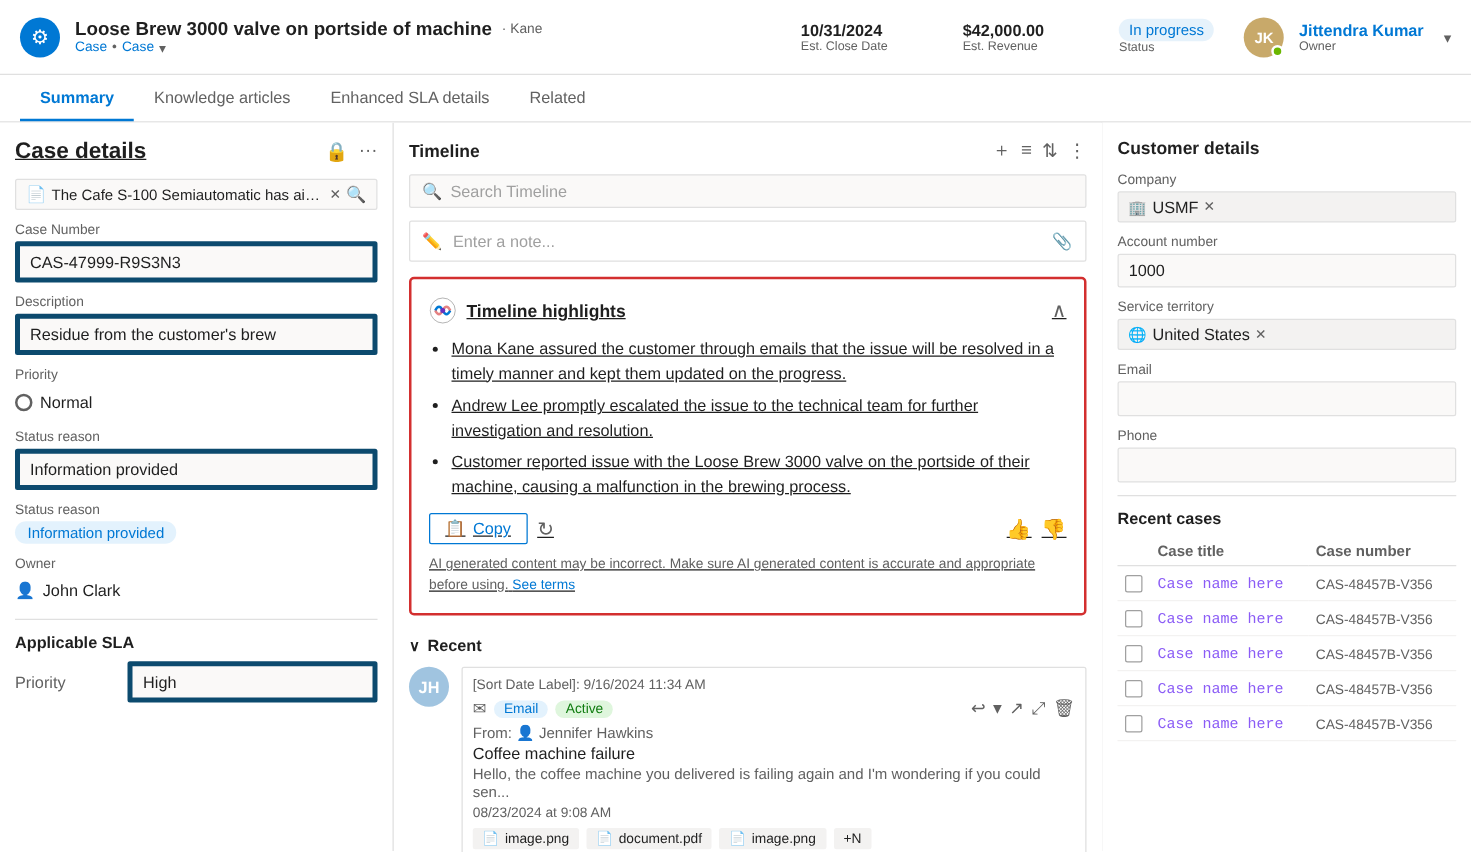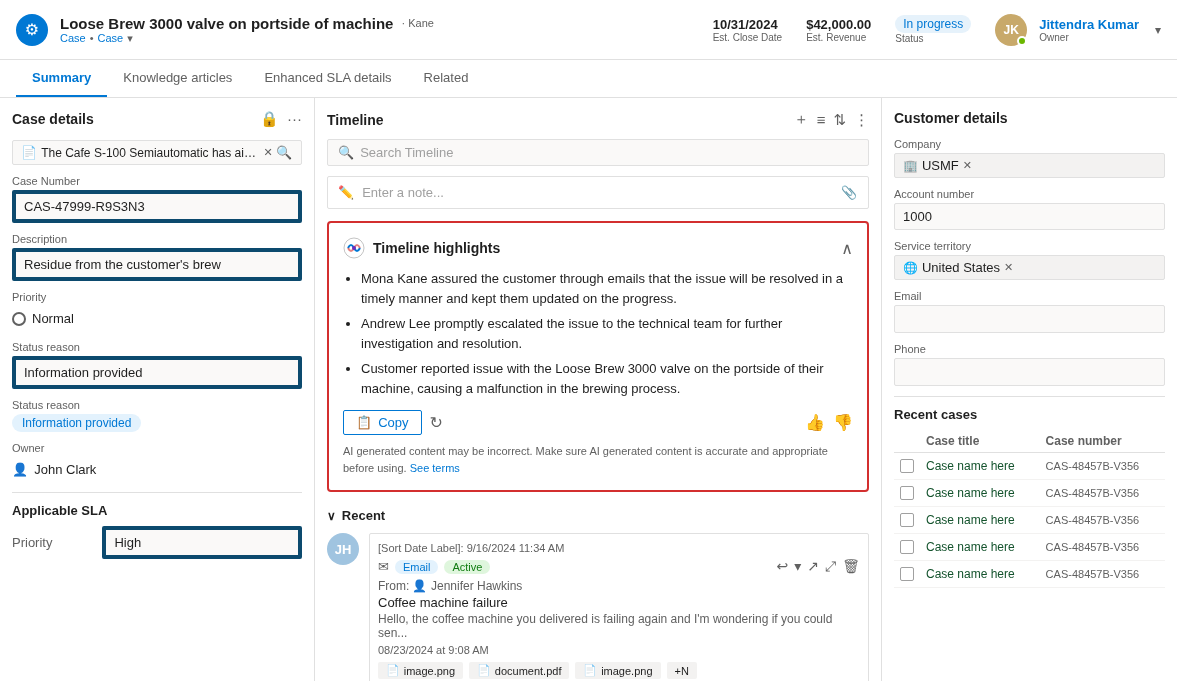--- a/index.html
+++ b/index.html
@@ -15,41 +15,41 @@
     .app-icon {
       width: 32px; height: 32px; background: #0078d4; border-radius: 50%;
       display: flex; align-items: center; justify-content: center; color: #fff; font-size: 16px; flex-shrink: 0;
     }
     .title-section { display: flex; flex-direction: column; }
     .case-title { font-size: 15px; font-weight: 600; color: #1f1f1f; display: flex; align-items: center; gap: 8px; }
     .saved-badge { font-size: 11px; color: #616161; font-weight: 400; }
     .breadcrumb { font-size: 11px; color: #616161; display: flex; align-items: center; gap: 4px; }
     .breadcrumb-link { color: #0078d4; cursor: pointer; }
     .top-header-right { display: flex; align-items: center; gap: 24px; }
-    .meta-item { display: flex; flex-direction: column; align-items: flex-start; }
+    .meta-item { display: flex; flex-direction: column; align-items: flex-start; margin-left: 36px; }
     .meta-label { font-size: 10px; color: #616161; }
     .meta-value { font-size: 13px; font-weight: 600; }
     .status-badge { background: #e6f2fb; color: #0078d4; padding: 2px 8px; border-radius: 12px; font-size: 12px; font-weight: 500; }
     .owner-section { display: flex; align-items: center; gap: 12px; cursor: pointer; }
     .avatar { width: 32px; height: 32px; border-radius: 50%; background: #c8a96a; display: flex; align-items: center; justify-content: center; color: #fff; font-size: 12px; font-weight: 600; position: relative; }
     .avatar-status { width: 10px; height: 10px; background: #6bb700; border-radius: 50%; position: absolute; bottom: 0; right: 0; border: 2px solid #fff; }
     .owner-name { font-size: 13px; font-weight: 600; color: #0078d4; }
 
     
     .nav-tabs { display: flex; border-bottom: 1px solid #e0e0e0; padding: 0 16px; background: #fff; }
     .nav-tab { padding: 10px 16px; font-size: 13px; cursor: pointer; color: #616161; border-bottom: 2px solid transparent; }
     .nav-tab.active { color: #0078d4; border-bottom: 2px solid #0078d4; font-weight: 600; }
 
     
     .main-layout { display: flex; height: calc(684px - 60px - 41px); overflow: hidden; }
 
     
     .left-panel { width: 315px; flex-shrink: 0; border-right: 1px solid #e0e0e0; padding: 12px; overflow-y: auto; background: #fff; }
     .panel-header { display: flex; align-items: center; justify-content: space-between; margin-bottom: 12px; }
-    .panel-title { font-size: 14px; font-weight: 600; }
+    .panel-title { font-size: 18px; font-weight: 600; text-decoration: underline; }
     .panel-icons { display: flex; gap: 8px; }
     .icon-btn { cursor: pointer; color: #616161; font-size: 15px; }
 
     .field-group { margin-bottom: 10px; }
     .field-label { font-size: 11px; color: #616161; margin-bottom: 3px; display: flex; align-items: center; gap: 4px; }
     .field-value { font-size: 13px; color: #1f1f1f; padding: 5px 8px; background: #faf9f8; border: 4px solid #0c4a6e; border-radius: 2px; display: flex; align-items: center; gap: 6px; }
     .search-input-wrapper { display: flex; align-items: center; background: #faf9f8; border: 1px solid #e0e0e0; border-radius: 2px; padding: 4px 8px; gap: 4px; }
     .tag-x { cursor: pointer; color: #616161; font-size: 11px; }
 
     .radio-row { display: flex; align-items: center; gap: 6px; padding: 5px 0; }
@@ -73,21 +73,21 @@
     .tl-icon-btn { cursor: pointer; color: #616161; font-size: 15px; }
 
     .search-bar { display: flex; align-items: center; background: #faf9f8; border: 1px solid #e0e0e0; border-radius: 2px; padding: 5px 10px; gap: 6px; margin-bottom: 10px; }
     .search-placeholder { color: #a0a0a0; font-size: 13px; }
 
     .note-input { display: flex; align-items: center; justify-content: space-between; padding: 8px 10px; border: 1px solid #e0e0e0; border-radius: 2px; margin-bottom: 12px; }
     .note-placeholder { color: #a0a0a0; font-size: 13px; }
     .attach-icon { color: #616161; cursor: pointer; }
 
     
-    .highlights-box { border: 2px solid #d32f2f; border-radius: 4px; padding: 14px; margin-bottom: 16px; position: relative; }
+    .highlights-box { border: 2px solid #d32f2f; border-radius: 4px; padding: 14px; margin-bottom: 16px; position: relative; text-decoration: underline; }
     .highlights-header { display: flex; align-items: center; gap: 8px; margin-bottom: 10px; justify-content: space-between; }
     .highlights-title { display: flex; align-items: center; gap: 8px; font-size: 14px; font-weight: 600; }
     .copilot-icon { width: 22px; height: 22px; }
     .collapse-btn { cursor: pointer; color: #616161; font-size: 16px; }
     .highlight-list { list-style: disc; padding-left: 18px; margin-bottom: 12px; }
     .highlight-list li { font-size: 13px; color: #1f1f1f; margin-bottom: 6px; line-height: 1.5; }
     .highlights-actions { display: flex; align-items: center; justify-content: space-between; }
     .copy-btn { display: flex; align-items: center; gap: 6px; background: #fff; border: 1px solid #0078d4; color: #0078d4; padding: 4px 12px; border-radius: 2px; cursor: pointer; font-size: 13px; }
     .refresh-icon { cursor: pointer; color: #616161; font-size: 16px; }
     .feedback-icons { display: flex; gap: 8px; }
@@ -119,21 +119,21 @@
 
     .customer-field { margin-bottom: 10px; }
     .customer-label { font-size: 11px; color: #616161; margin-bottom: 3px; }
     .customer-tag { display: flex; align-items: center; gap: 4px; background: #f3f2f1; border: 1px solid #e0e0e0; padding: 4px 8px; border-radius: 2px; }
     .customer-value { font-size: 13px; padding: 5px 8px; border: 1px solid #e0e0e0; border-radius: 2px; background: #faf9f8; }
 
     .recent-cases-header { font-size: 13px; font-weight: 600; margin-bottom: 8px; }
     .cases-table { width: 100%; border-collapse: collapse; }
     .cases-table th { font-size: 12px; color: #616161; text-align: left; padding: 4px 6px; border-bottom: 1px solid #e0e0e0; }
     .cases-table td { font-size: 12px; padding: 6px 6px; border-bottom: 1px solid #f3f2f1; vertical-align: middle; }
-    .case-link { color: #14532d; cursor: pointer; }
+    .case-link { color: #8b5cf6; cursor: pointer; font-family: Liberation Mono, monospace; }
     .case-number { color: #616161; font-size: 11px; }
     .checkbox-cell { width: 20px; }
     .checkbox { width: 14px; height: 14px; border: 1px solid #a0a0a0; border-radius: 2px; cursor: pointer; }
   </style>
 </head>
 <body>
 
 <div class="top-header">
   <div class="top-header-left">
     <div class="app-icon">⚙</div>

